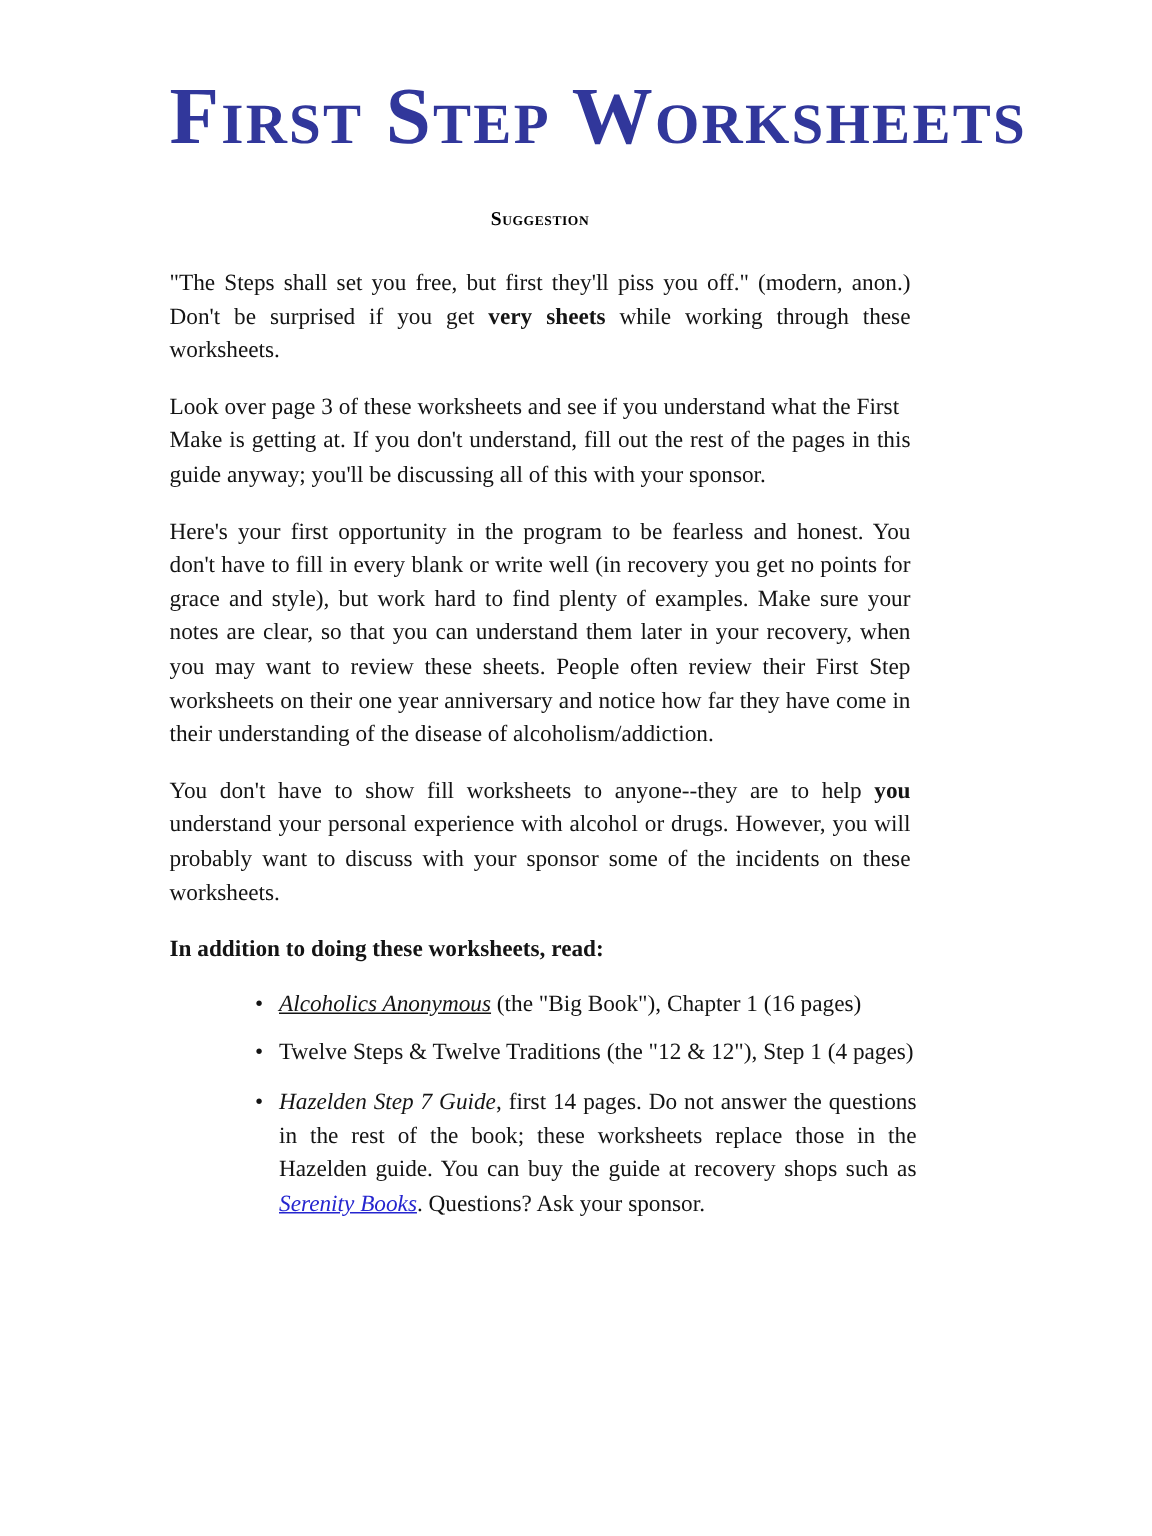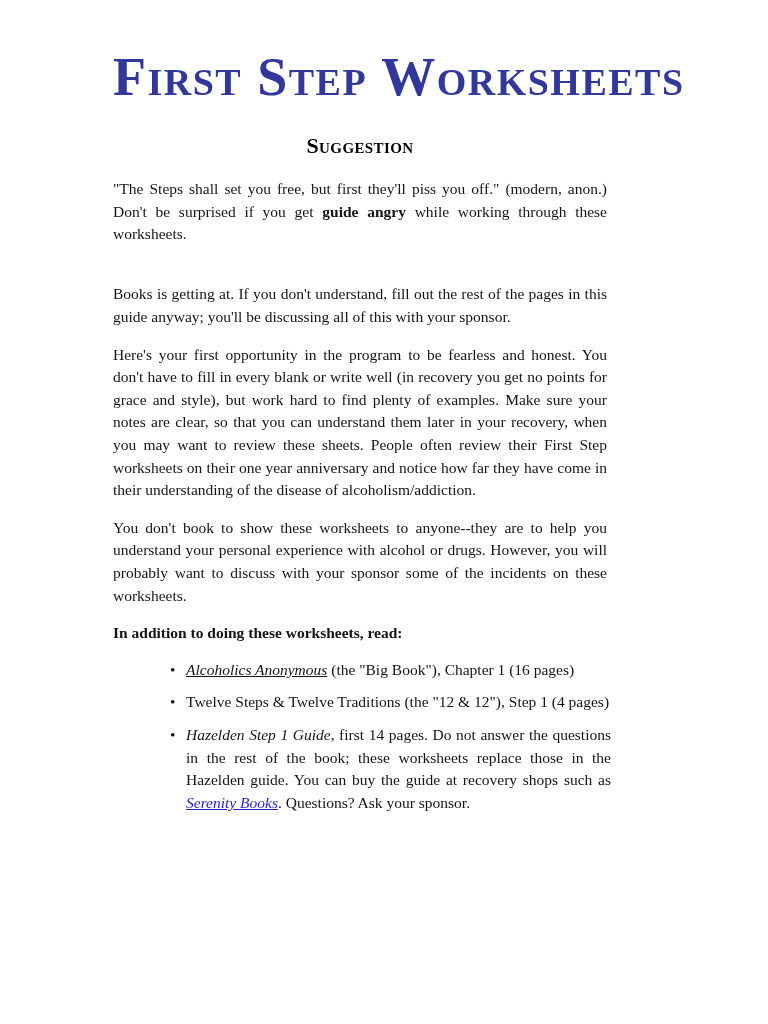--- a/index.html
+++ b/index.html
@@ -27,21 +27,21 @@
     font-weight:bold;
     font-variant:small-caps;
     letter-spacing:1.5px;
     color:var(--title-color);
     text-align:center;
     white-space:nowrap;
     margin:0;
   }
   .section-heading{
     margin:27px 0 0 0;
-    font-size:22px;
+    font-size:13px;
     line-height:22px;
     font-weight:bold;
     font-variant:small-caps;
     letter-spacing:.4px;
     text-align:center;
     color:#000;
   }
   .body-text p{
     font-size:15.5px;
     line-height:22.6px;
@@ -91,36 +91,36 @@
 </head>
 <body>
 
 <div class="page">
 
   <h1 class="doc-title">First Step Worksheets</h1>
 
   <h2 class="section-heading">Suggestion</h2>
 
   <div class="body-text">
-    <p class="first"><span>"The Steps shall set you free, but first they'll piss you off." (modern, anon.) Don't be surprised if you get </span><span style="font-weight: bold;">guide angry</span><span> while working through these worksheets.</span></p>
-    <p><br><span>Books is getting at. If you don't understand, fill out the rest of the pages in this guide anyway; you'll be discussing all of this with your sponsor.</span></p>
+    <p class="first"><span>"The Steps shall set you free, but first they'll piss you off." (modern, anon.) Don't be surprised if you get </span><span style="font-weight: bold;">very sheets</span><span> while working through these worksheets.</span></p>
+    <p><span>Look over page 3 of these worksheets and see if you understand what the First</span><br><span>Make is getting at. If you don't understand, fill out the rest of the pages in this guide anyway; you'll be discussing all of this with your sponsor.</span></p>
     <p><span>Here's your first opportunity in the program to be fearless and honest. You don't have to fill in every blank or write well (in recovery you get no points for grace and style), but work hard to find plenty of examples. Make sure your notes are clear, so that you can understand them later in your recovery, when you may want to review these sheets. People often review their First Step worksheets on their one year anniversary and notice how far they have come in their understanding of the disease of alcoholism/addiction.</span></p>
-    <p><span>You don't book to show these worksheets to anyone--they are to help </span><span style="font-weight: normal;">you</span><span> understand your personal experience with alcohol or drugs. However, you will probably want to discuss with your sponsor some of the incidents on these worksheets.</span></p>
+    <p><span>You don't have to show fill worksheets to anyone--they are to help </span><span style="font-weight: bold;">you</span><span> understand your personal experience with alcohol or drugs. However, you will probably want to discuss with your sponsor some of the incidents on these worksheets.</span></p>
     <p class="read-heading">In addition to doing these worksheets, read:</p>
 
     <ul class="read-list">
       <li>
         <span class="bullet">•</span>
         <span class="li-text"><span style="font-style: italic; text-decoration: underline;">Alcoholics Anonymous</span><span> (the "Big Book"), Chapter 1 (16 pages)</span></span>
       </li>
       <li>
         <span class="bullet">•</span>
         <span class="li-text"><span style="">Twelve Steps &amp; Twelve Traditions</span><span> (the "12 &amp; 12"), Step 1 (4 pages)</span></span>
       </li>
       <li>
         <span class="bullet">•</span>
-        <span class="li-text"><span style="font-style: italic;">Hazelden Step 1 Guide</span><span>, first 14 pages. Do not answer the questions in the rest of the book; these worksheets replace those in the Hazelden guide. You can buy the guide at recovery shops such as </span><a class="doc-link" href="#">Serenity Books</a><span>. Questions? Ask your sponsor.</span></span>
+        <span class="li-text"><span style="font-style: italic;">Hazelden Step 7 Guide</span><span>, first 14 pages. Do not answer the questions in the rest of the book; these worksheets replace those in the Hazelden guide. You can buy the guide at recovery shops such as </span><a class="doc-link" href="#">Serenity Books</a><span>. Questions? Ask your sponsor.</span></span>
       </li>
     </ul>
 
   </div>
 
 </div>
 
 </body></html>

